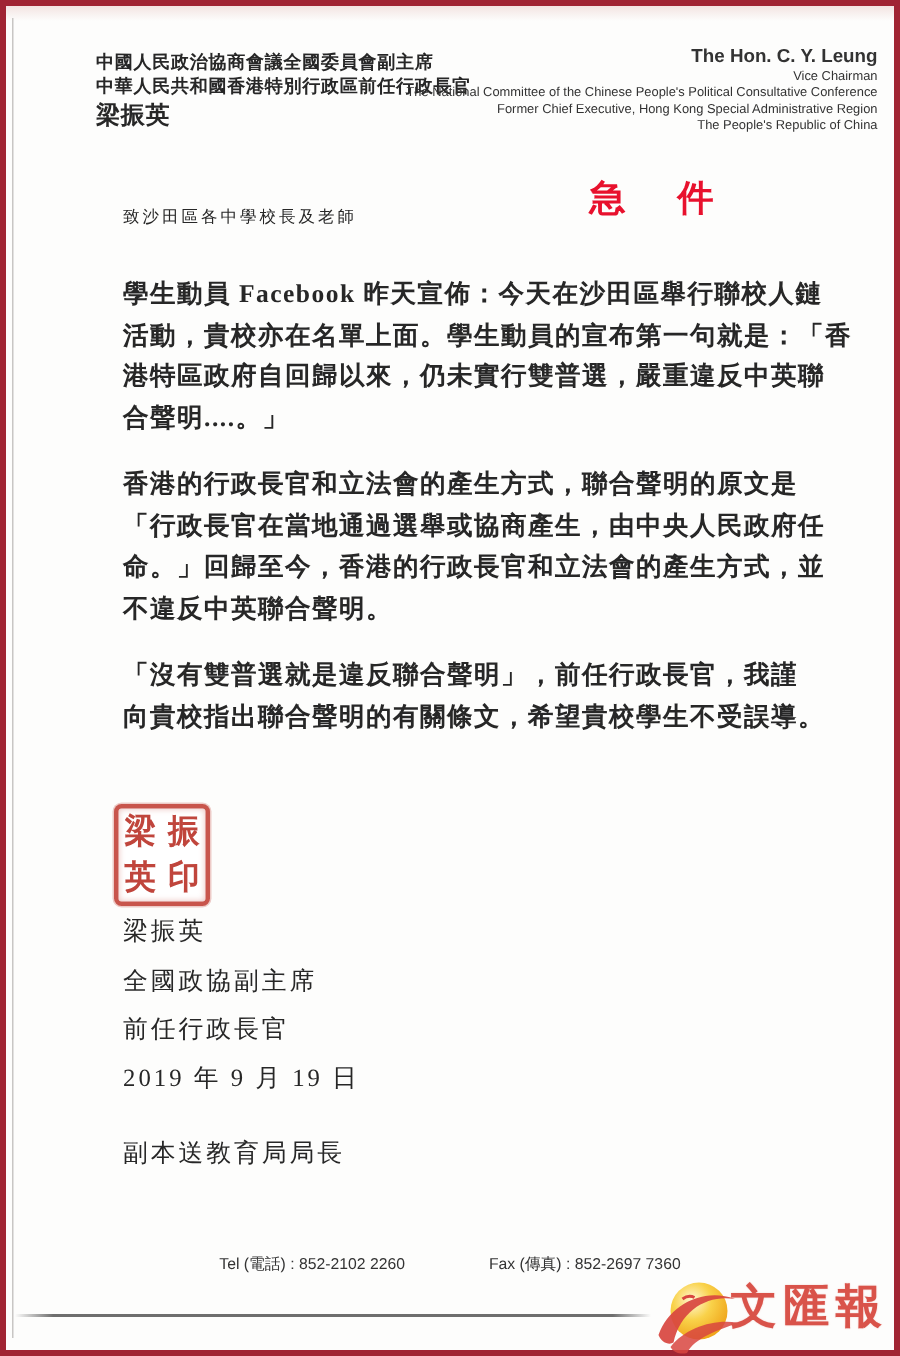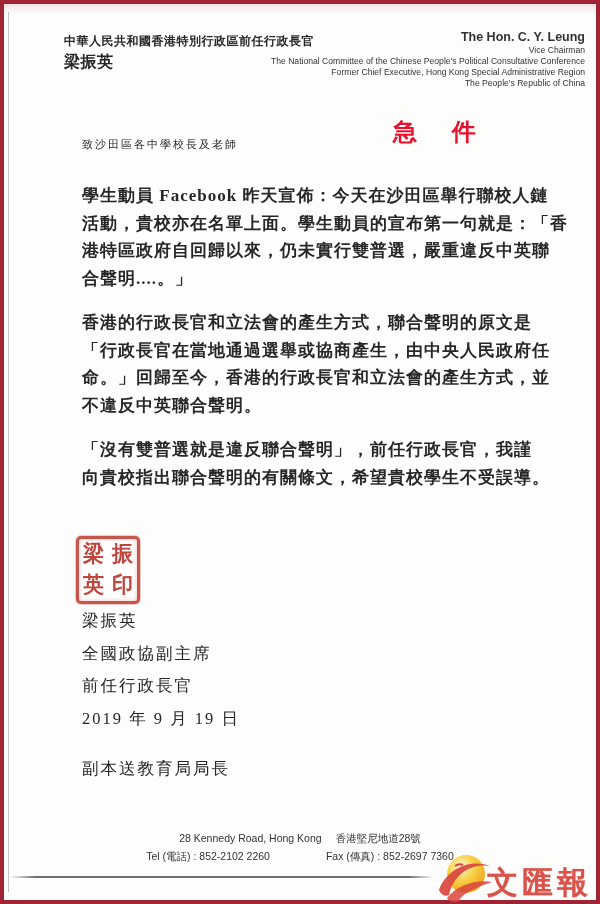--- a/index.html
+++ b/index.html
@@ -60,35 +60,36 @@
   
   .foot{position:absolute;left:0;right:0;top:832px;text-align:center;
         font-family:"Liberation Sans","DejaVu Sans",sans-serif;font-size:10.5px;color:#333;}
   .foot .addr{white-space:nowrap;}
   .foot .addr .zh{margin-left:14px;}
   .foot .telfax{margin-top:4px;display:flex;justify-content:center;gap:56px;white-space:nowrap;}
   .rule{position:absolute;left:10px;top:876px;width:424px;height:2px;
         background:linear-gradient(90deg,rgba(130,130,130,0),rgba(85,85,85,.85) 6%,rgba(85,85,85,.85) 94%,rgba(130,130,130,0));}
 
   
-  .logo{position:absolute;right:8px;top:850px;display:flex;align-items:flex-end;z-index:60;}
+  .logo{position:absolute;right:8px;top:850px;display:flex;align-items:flex-start;z-index:60;}
   .logo svg{display:block;}
   .logo .wwp-text{
     font-size:31px;font-weight:bold;color:#d9534a;letter-spacing:4px;
     font-family:"Liberation Serif","DejaVu Serif",serif;white-space:nowrap;
     text-shadow:0 0 1px rgba(217,83,74,.4);margin-left:-6px;
   }
 </style>
 </head>
 <body>
 
 <div class="page-tint"></div>
 <div class="page-edge-left"></div>
 
 <div class="hdr-left">
+  <div class="l">中國人民政治協商會議全國委員會副主席</div>
   <div class="l">中華人民共和國香港特別行政區前任行政長官</div>
   <div class="nm">梁振英</div>
 </div>
 
 <div class="hdr-right">
   <div class="nm">The Hon. C. Y. Leung</div>
   <div class="s">Vice Chairman</div>
   <div class="s">The National Committee of the Chinese People's Political Consultative Conference</div>
   <div class="s">Former Chief Executive, Hong Kong Special Administrative Region</div>
   <div class="s">The People's Republic of China</div>
@@ -127,23 +128,20 @@
 <div class="sig">
   <div class="sl">梁振英</div>
   <div class="sl">全國政協副主席</div>
   <div class="sl">前任行政長官</div>
   <div class="sl">2019 年 9 月 19 日</div>
 </div>
 
 <div class="cc">副本送教育局局長</div>
 
 <div class="foot">
-  <div class="addr">
-    <span>28 Kennedy Road, Hong Kong</span><span class="zh">香港堅尼地道28號</span>
-  </div>
   <div class="telfax">
     <span>Tel (電話) : 852-2102 2260</span>
     <span>Fax (傳真) : 852-2697 7360</span>
   </div>
 </div>
 <div class="rule"></div>
 
 <div class="logo">
   <svg width="58" height="54" viewBox="0 0 58 54">
     <defs>

